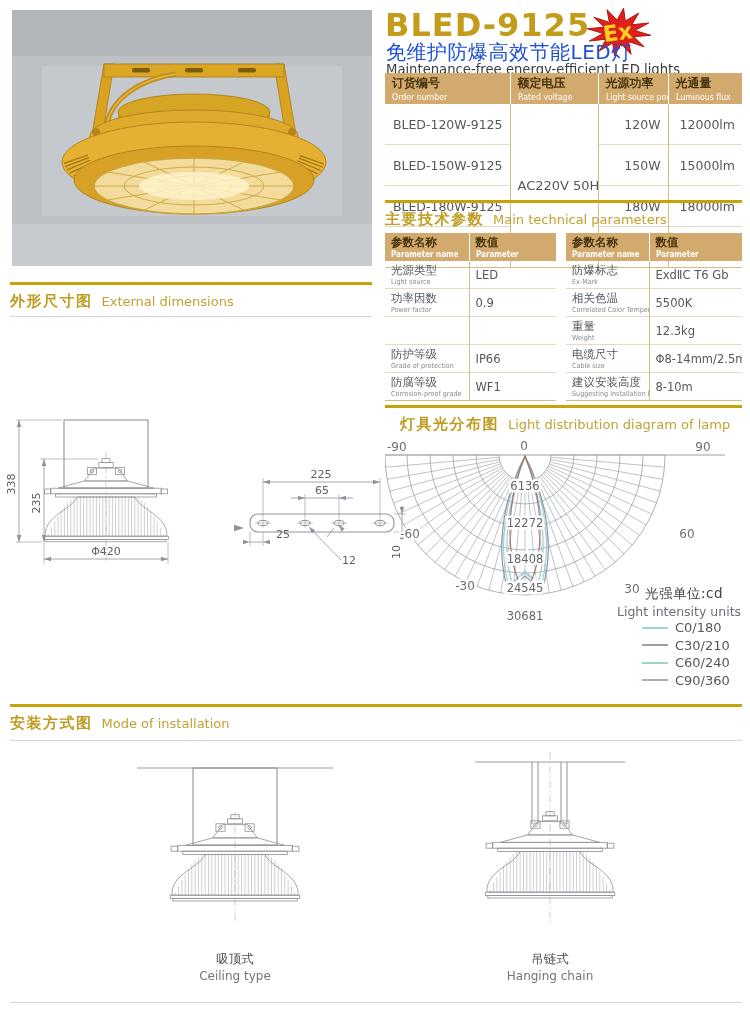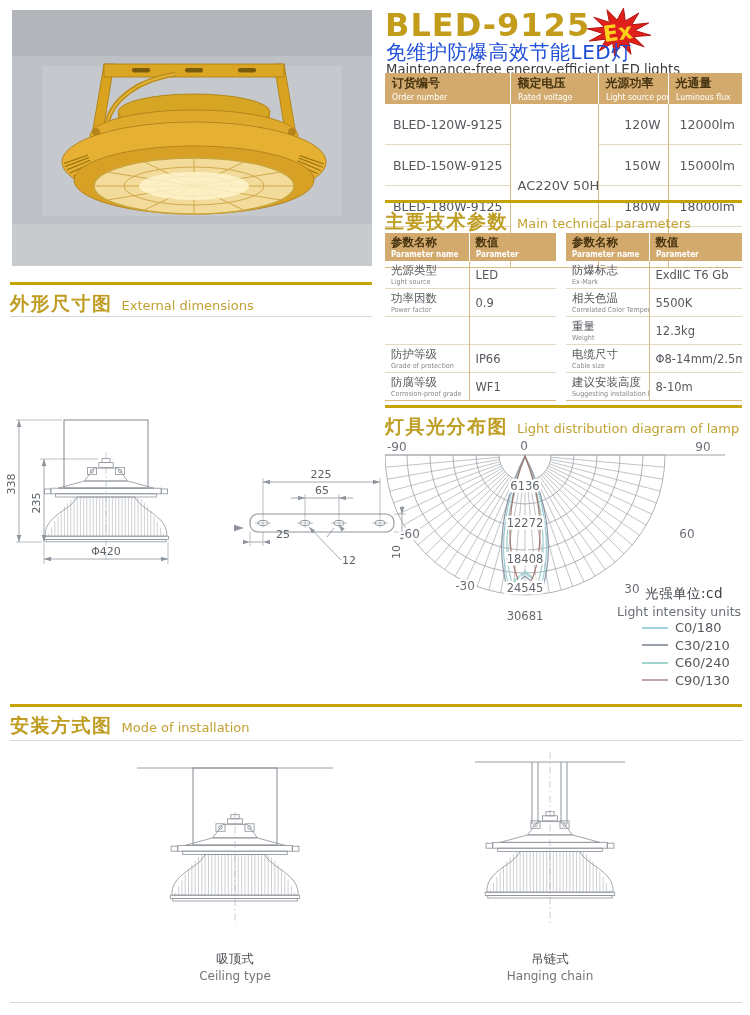--- a/index.html
+++ b/index.html
@@ -1,21 +1,21 @@
 <!DOCTYPE html>
 <html><head>
 <meta charset="utf-8">
 <style>
   html,body{margin:0;padding:0;background:#fff;}
   body{font-family:"DejaVu Sans","Liberation Sans",sans-serif;color:#54585c;}
   .page{position:relative;width:750px;height:1015px;background:#fff;overflow:hidden;}
   .abs{position:absolute;}
   .rule{background:#c7a30a;height:3px;}
   .thin{background:#d3d7da;height:1px;}
-  .sec-title .cn{font-weight:bold;font-size:19px;color:#bf9d22;letter-spacing:1.5px;}
+  .sec-title .cn{font-weight:bold;font-size:15px;color:#bf9d22;letter-spacing:1.5px;}
   .sec-title .en{font-size:13px;color:#c2a132;margin-left:9px;}
   .model{font-size:32px;font-weight:bold;color:#c49c1c;letter-spacing:1px;}
   .sub-cn{font-size:20px;color:#1d4ed8;letter-spacing:0.5px;}
   .sub-en{font-size:13.2px;color:#3c3c3c;}
   table{border-collapse:collapse;}
   .spec{width:357px;font-size:12.5px;color:#54585c;table-layout:fixed;}
   .spec th{background:#d3aa6e;text-align:left;padding:2px 7px;vertical-align:top;border-left:1px solid #fff;overflow:hidden;}
   .spec th:first-child{border-left:none;}
   .spec .hcn{font-size:12px;color:#45320f;font-weight:bold;white-space:nowrap;}
   .spec .hen{font-size:8.5px;color:#fff;font-weight:normal;white-space:nowrap;transform:scaleX(.92);transform-origin:0 50%;}
@@ -450,21 +450,21 @@
             <td class="lab">
               <div class="cn">建议安装高度</div>
               <div class="en">Suggesting installation height</div>
             </td>
             <td class="pval">8-10m</td>
           </tr>
       </tbody>
     </table>
 
     <div class="abs rule" style="left:0;top:399px;width:357px"></div>
-    <div class="abs sec-title" style="left:0;top:408px">
+    <div class="abs sec-title" style="left:15px;top:408px">
       <span class="cn">灯具光分布图</span><span class="en">Light distribution diagram of lamp</span>
     </div>
 
     <div class="abs" style="left:0;top:432px;width:357px;height:252px;position:absolute">
       <svg id="polar" width="357" height="252">
           <line x1="0" y1="17" x2="340" y2="17" stroke="#9aa0a6" stroke-width="1"></line>
           <path d="M114 17 A26 26 0 0 0 166 17" fill="none" stroke="#9aa0a6" stroke-width="0.8"></path>
           <path d="M91 17 A49 49 0 0 0 189 17" fill="none" stroke="#9aa0a6" stroke-width="0.8"></path>
           <path d="M68 17 A72 72 0 0 0 212 17" fill="none" stroke="#9aa0a6" stroke-width="0.8"></path>
           <path d="M45 17 A95 95 0 0 0 235 17" fill="none" stroke="#9aa0a6" stroke-width="0.8"></path>
@@ -535,21 +535,21 @@
             <div class="lrow">
               <span class="lline" style="background: rgb(152, 160, 169);"></span>
               <span class="llab">C30/210</span>
             </div>
             <div class="lrow">
               <span class="lline" style="background: rgb(158, 212, 204);"></span>
               <span class="llab">C60/240</span>
             </div>
             <div class="lrow">
               <span class="lline" style="background: rgb(192, 163, 171);"></span>
-              <span class="llab">C90/130</span>
+              <span class="llab">C90/360</span>
             </div>
           </div>
       </div>
     </div>
   </div>
 
   <div class="abs rule" style="left:10px;top:704px;width:732px"></div>
   <div class="abs sec-title" style="left:10px;top:713px">
     <span class="cn">安装方式图</span><span class="en">Mode of installation</span>
   </div>

